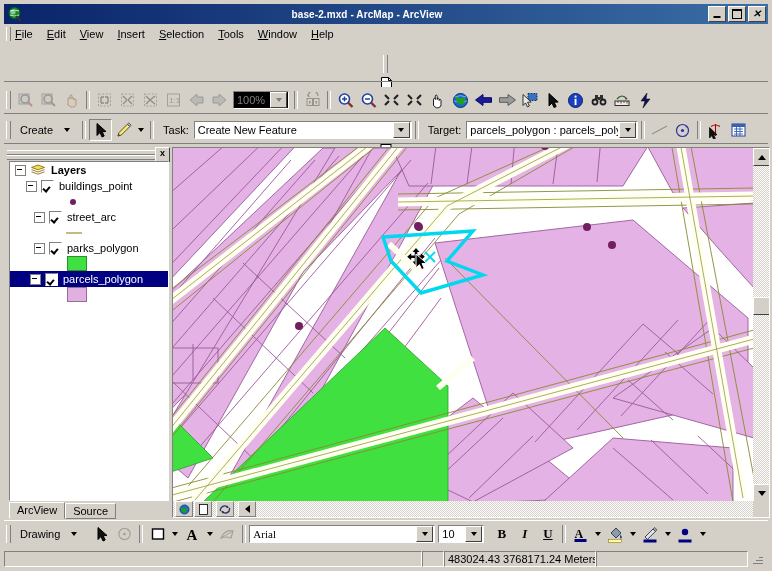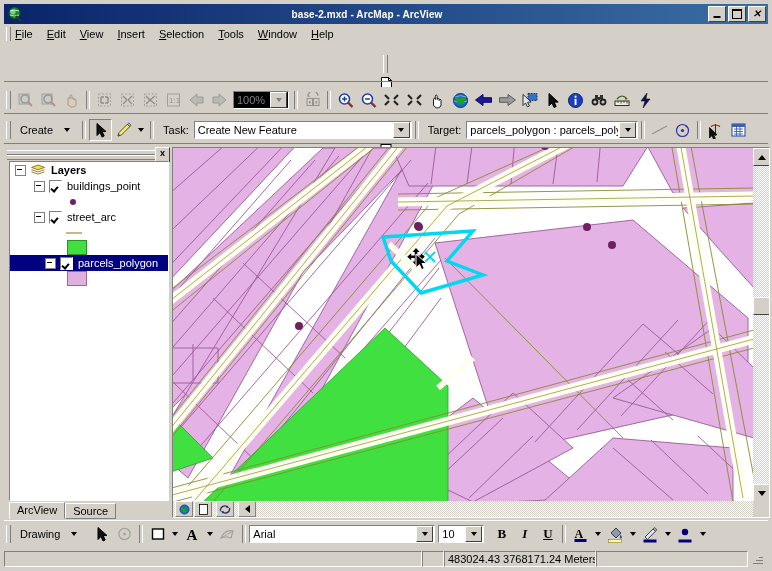--- a/index.html
+++ b/index.html
@@ -581,43 +581,48 @@
         <span style="margin-right:5px;display:inline-flex;">
           <svg width="16" height="13" viewBox="0 0 16 13">
             <path d="M8 1l6.5 2.4L8 5.8 1.5 3.4z" fill="#f0e050" stroke="#806000" stroke-width=".8"></path>
             <path d="M1.5 5.6L8 8l6.5-2.4" fill="none" stroke="#806000" stroke-width=".8"></path>
             <path d="M1.5 7.8L8 10.2l6.5-2.4" fill="none" stroke="#806000" stroke-width=".8"></path>
           </svg>
         </span>
         <span class="lyrname" style="font-weight:bold;">Layers</span>
       </div>
 
-      <div class="toc-row" style="padding-left:24px;">
+      <div class="toc-row" style="padding-left:16px;">
         <span class="exp"></span>
         <span class="cbx"></span>
         <span class="lyrname">buildings_point</span>
       </div>
       <div class="sym-row" style="padding-left:60px;">
         <span class="dotsym"></span>
       </div>
 
       <div class="toc-row" style="padding-left:24px;">
         <span class="exp"></span>
         <span class="cbx"></span>
         <span class="lyrname">street_arc</span>
       </div>
       <div class="sym-row" style="padding-left:56px;">
         <span class="linesym"></span>
       </div>
 
+      <div class="toc-row" style="padding-left:24px;">
+        <span class="exp"></span>
+        <span class="cbx"></span>
+        <span class="lyrname">parks_polygon</span>
+      </div>
       <div class="sym-row" style="padding-left:57px;">
         <span class="swatch-box" style="background:#3fe03f;border:1px solid #2a902a;height:13px;"></span>
       </div>
 
-      <div class="toc-row sel-row" style="padding-left:35px;position:relative;">
+      <div class="toc-row sel-row" style="padding-left:20px;position:relative;">
         <span class="sel-bar" style="left:0;top:0;width:24px;"></span>
         <span class="exp" style="position:relative;z-index:2;"></span>
         <span class="cbx" style="position:relative;z-index:2;"></span>
         <span class="lyrname">parcels_polygon</span>
       </div>
       <div class="sym-row" style="padding-left:57px;">
         <span class="swatch-box" style="background:#e0b0e0;border:1px solid #9a6a9a;height:13px;"></span>
       </div>
     </div>
 
@@ -874,21 +879,21 @@
       </span>
     <span class="tbtn dis">
       <svg width="17" height="15" viewBox="0 0 17 15">
           <path d="M2 11 Q6 2 14 4 L12 11 Q7 9 2 11z" fill="none" stroke="#606060" stroke-width="1.2"></path>
           <path d="M2 11 L14 4" stroke="#606060" stroke-width="1"></path>
         </svg>
       </span>
 
     <span class="sep"></span>
 
-    <span class="combo" style="width:186px;">
+    <span class="combo" style="width:186px;font-family:Liberation Serif, serif;">
       <span class="ctext">Arial</span>
       <span class="cbtn">
           <i></i>
         </span>
     </span>
     <span class="combo" style="width:46px;margin-left:3px;">
       <span class="ctext">10</span>
       <span class="cbtn">
           <i></i>
         </span>

